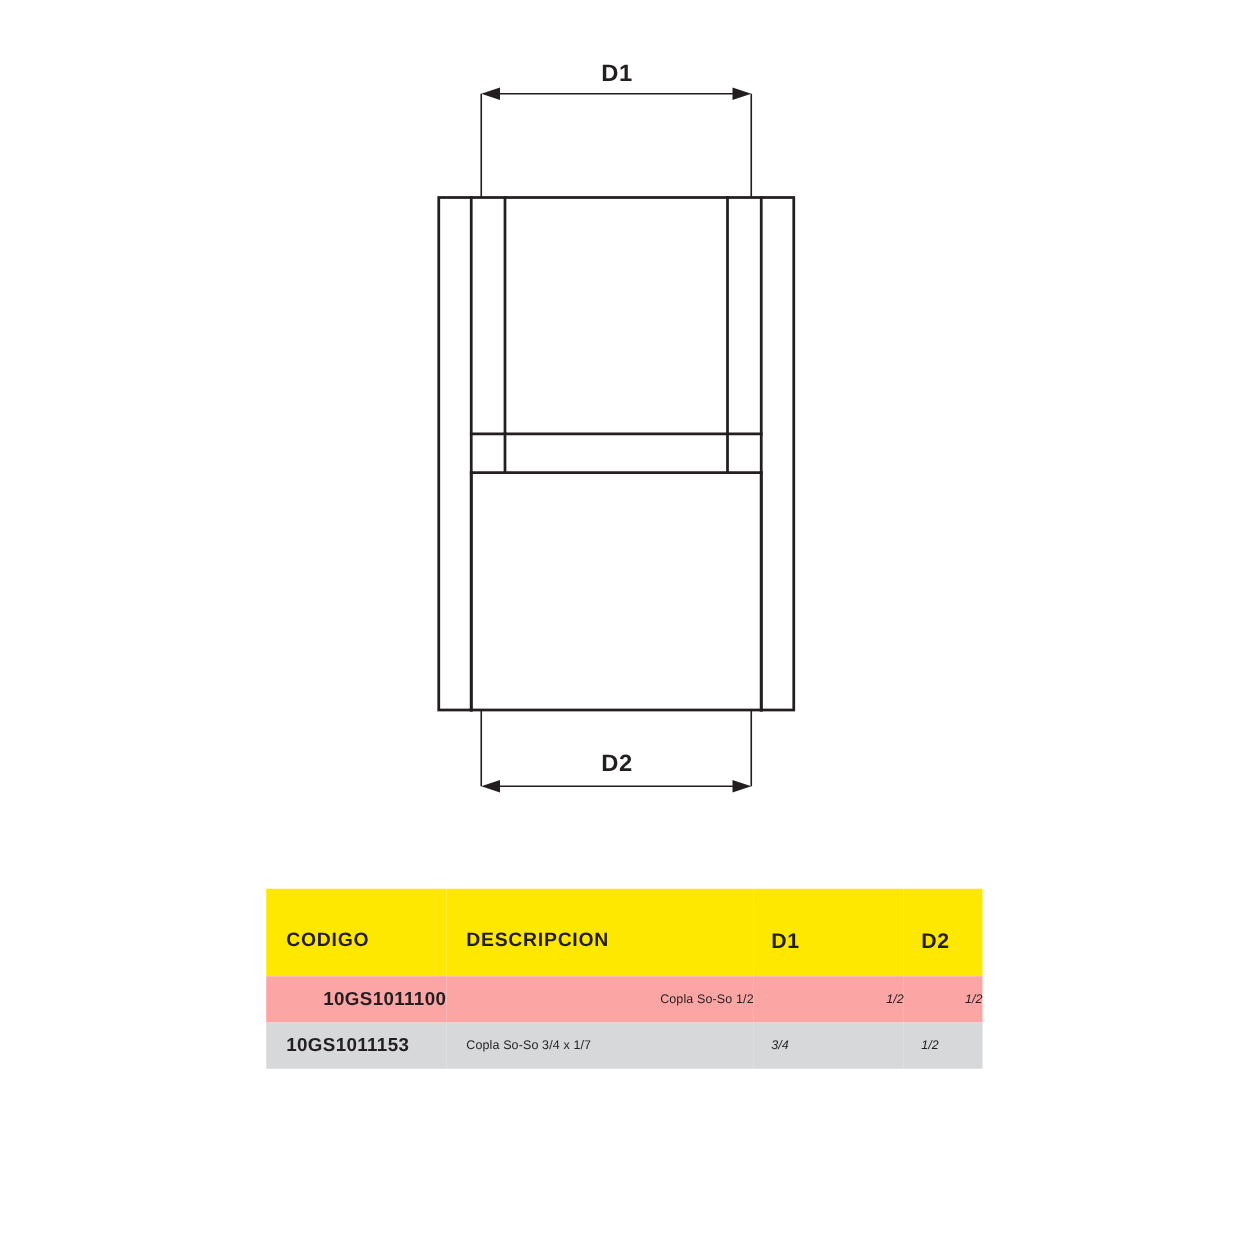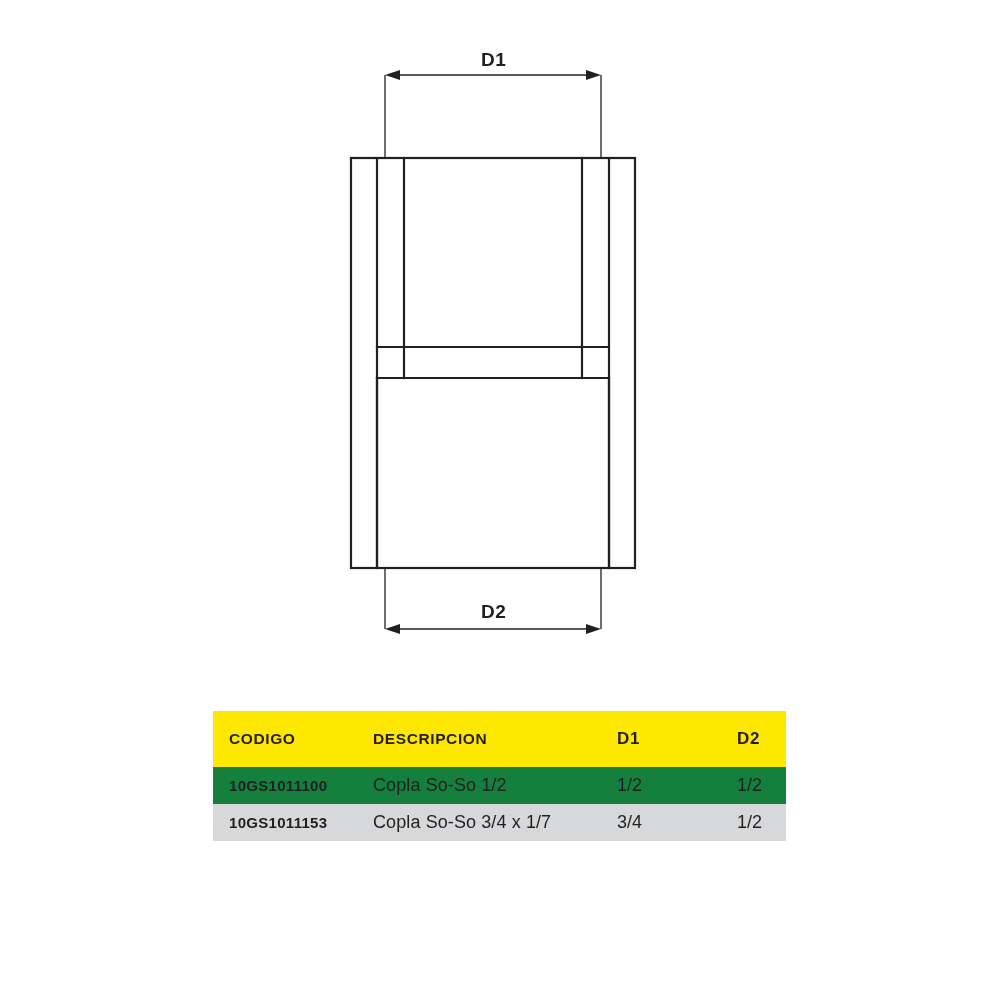--- a/index.html
+++ b/index.html
@@ -48,52 +48,53 @@
   #spec-table col.c-d1   { width: 120px; }
   #spec-table col.c-d2   { width: 63px; }
 
   #spec-table thead th {
     background: #ffe800;
     color: #231f20;
     font-size: 15.5px;
     font-weight: 700;
     letter-spacing: 0.6px;
     text-align: left;
-    padding: 14px 0 14px 16px;
+    padding: 28px 0 14px 16px;
     height: 28px;
     vertical-align: middle;
   }
   #spec-table thead th.th-d1,
   #spec-table thead th.th-d2 {
     font-size: 17px;
     padding-left: 14px;
   }
 
   #spec-table tbody td {
-    font-size: 18px;
+    font-size: 10px;
     height: 37px;
     vertical-align: middle;
     padding: 0 0 0 16px;
     color: #231f20;
   }
-  #spec-table tbody tr.odd  td { background: #15803d; }
+  #spec-table tbody tr.odd  td { background: #fca5a5; text-align: right; }
   #spec-table tbody tr.even td { background: #d6d8da; }
 
   #spec-table tbody td.td-code {
     font-weight: 700;
     letter-spacing: 0.3px;
     font-size: 15px;
   }
   #spec-table tbody td.td-desc {
     font-weight: 400;
     letter-spacing: 0.1px;
   }
   #spec-table tbody td.td-d1,
   #spec-table tbody td.td-d2 {
     padding-left: 14px;
+    font-style: italic;
   }
 </style>
 </head>
 <body>
 
 <div id="drawing">
 
   <svg width="1000" height="680" viewBox="0 0 1000 680">
 
     <g fill="none" stroke="#231f20" stroke-width="2.2" stroke-linecap="square">

